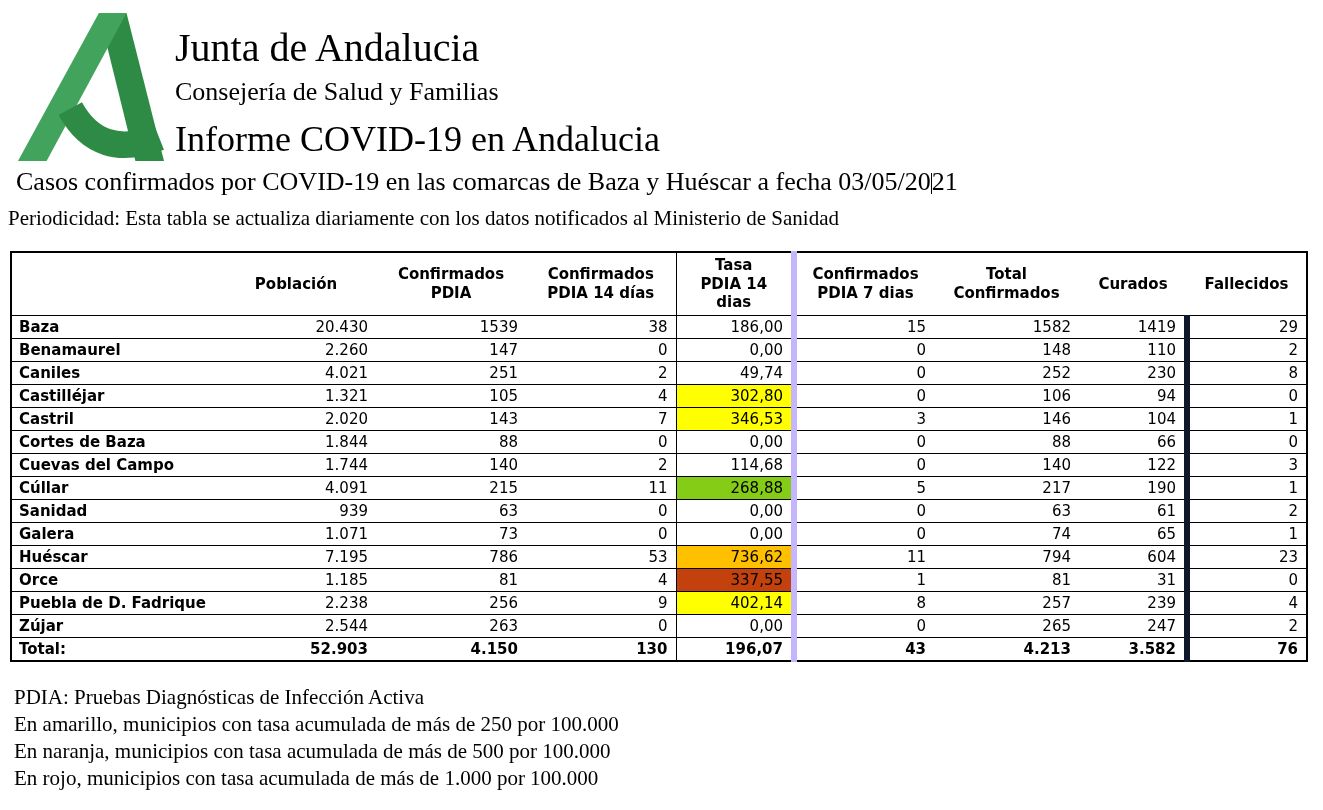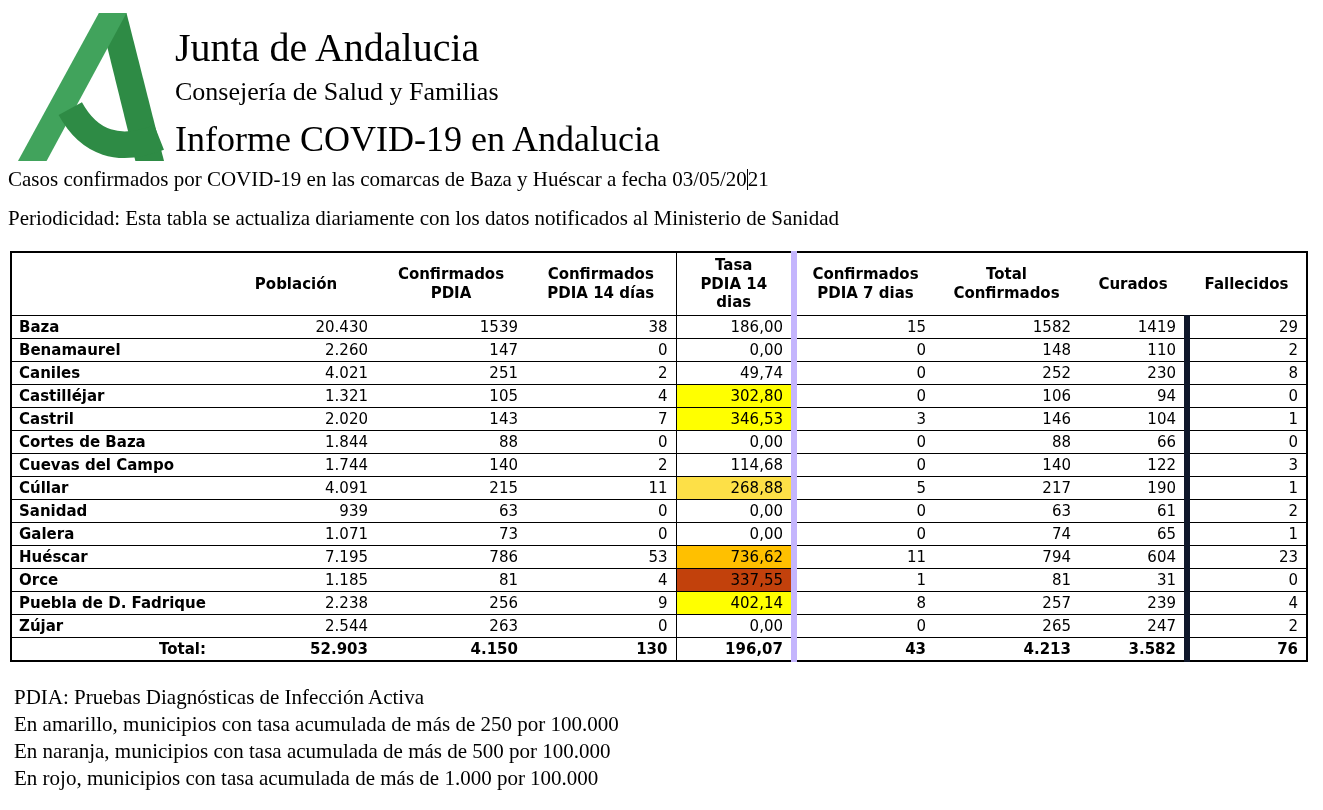--- a/index.html
+++ b/index.html
@@ -5,21 +5,21 @@
   html,body{margin:0;padding:0;background:#fff;}
   body{
     width:1323px;height:810px;position:relative;overflow:hidden;
     font-family:"Liberation Serif", serif;color:#000;
   }
   
   .logo{position:absolute;left:14px;top:13px;width:152px;height:148px;}
   .brand-title{position:absolute;left:175px;top:26px;font-size:40px;line-height:1.1;}
   .brand-subtitle{position:absolute;left:175px;top:78px;font-size:26px;line-height:1.1;}
   .report-title{position:absolute;left:175px;top:120px;font-size:36px;line-height:1.1;}
-  .intro-line1{position:absolute;left:8px;top:167px;font-size:21px;}
+  .intro-line1{position:absolute;left:16px;top:167px;font-size:26px;}
   .intro-line2{position:absolute;left:8px;top:206px;font-size:21px;}
   .caret{display:inline-block;width:1px;height:21px;background:#000;vertical-align:-4px;}
 
   
   .tbl-wrap{position:absolute;left:10px;top:251px;width:1296px;}
   table{
     border-collapse:collapse;table-layout:fixed;width:100%;
     font-family:"DejaVu Sans","Liberation Sans",sans-serif;
     font-size:15px;border:2px solid #000;
   }
@@ -30,21 +30,21 @@
   }
   tbody td{
     height:22px;line-height:22px;padding:0 8px 0 2px;
     text-align:right;border-top:1px solid #000;white-space:nowrap;
     overflow:hidden;
   }
   tbody td.name{text-align:left;font-weight:bold;padding:0 2px 0 7px;}
   th.tasa, td.tasa{border-left:1px solid #000;border-right:6px solid #c4b5fd;}
   td.fallecidos{border-left:6px solid #0f172a;}
   tr.total td{font-weight:bold;}
-  tr.total td.name{text-align:right;padding-right:10px;}
+  tr.total td.name{text-align:left;padding-right:10px;}
 
   
   .notes{position:absolute;left:14px;top:684px;font-size:21px;line-height:27px;}
   .notes div{margin:0 0 0 0;}
 </style>
 </head>
 <body>
 
 <svg class="logo" viewBox="0 0 150 150" xmlns="http://www.w3.org/2000/svg">
   <polygon points="84,0 112,0 150,150 121,150" fill="#2E8B45"></polygon>
@@ -169,21 +169,21 @@
           <td class="conf-7">0</td>
           <td class="total-conf">140</td>
           <td class="curados">122</td>
           <td class="fallecidos">3</td>
         </tr>
         <tr>
           <td class="name">Cúllar</td>
           <td class="poblacion">4.091</td>
           <td class="conf-pdia">215</td>
           <td class="conf-14">11</td>
-          <td class="tasa" style="background: #fde047;">268,88</td>
+          <td class="tasa" style="background: #84cc16;">268,88</td>
           <td class="conf-7">5</td>
           <td class="total-conf">217</td>
           <td class="curados">190</td>
           <td class="fallecidos">1</td>
         </tr>
         <tr>
           <td class="name">Sanidad</td>
           <td class="poblacion">939</td>
           <td class="conf-pdia">63</td>
           <td class="conf-14">0</td>

